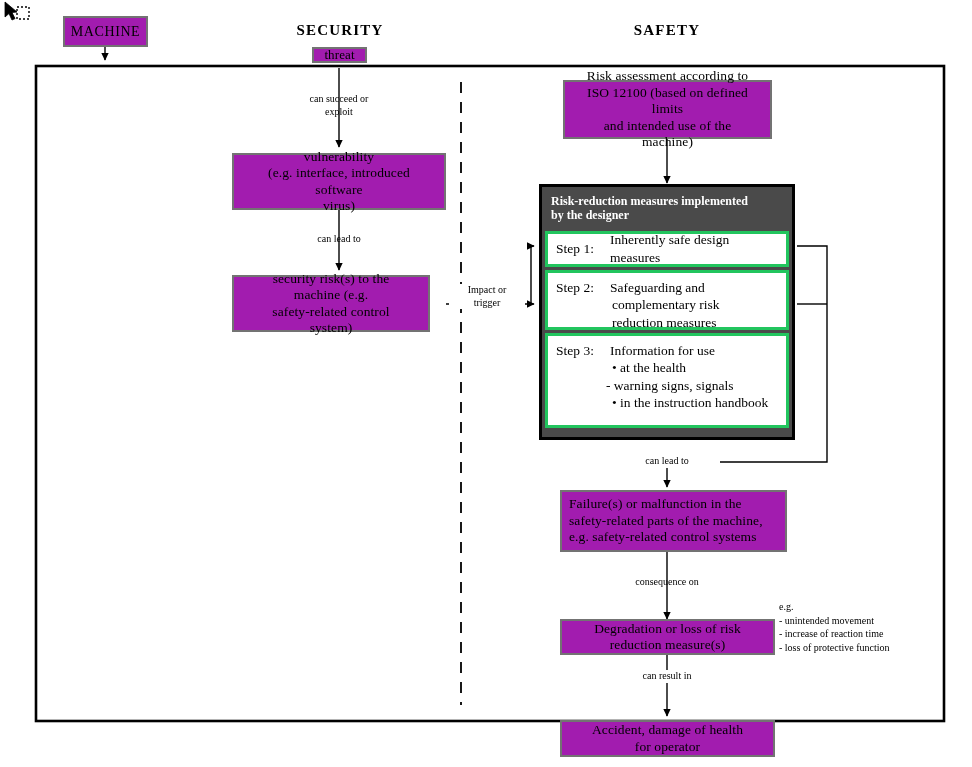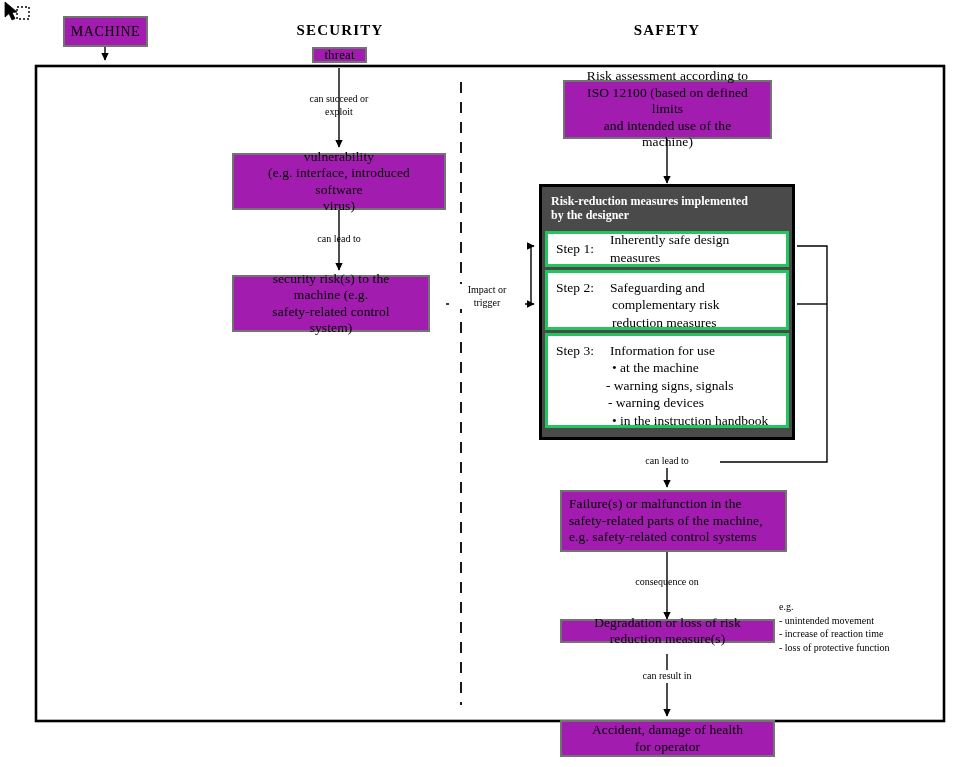--- a/index.html
+++ b/index.html
@@ -143,37 +143,36 @@
         <span class="step-label">Step 2:</span><span>Safeguarding and</span>
       </div>
       <div class="sub">complementary risk
 reduction measures</div>
     </div>
 
     <div class="steprow" style="height:95px;">
       <div>
         <span class="step-label">Step 3:</span><span>Information for use</span>
       </div>
-      <div class="bul">• at the machine</div>
+      <div class="bul">• at the health</div>
       <div class="bul" style="padding-left:50px;">- warning signs, signals</div>
-      <div class="bul" style="padding-left:52px;">- warning devices</div>
       <div class="bul">• in the instruction handbook</div>
     </div>
   </div>
 
   <div class="lbl" style="left:614px;top:455px;width:106px;background:#fff;">can lead to</div>
 
   <div class="box" style="left:560px;top:490px;width:227px;height:62px;white-space:pre-line;
                           text-align:left;justify-content:flex-start;padding-left:7px;">Failure(s) or malfunction in the
 safety-related parts of the machine,
 e.g. safety-related control systems</div>
 
   <div class="lbl" style="left:604px;top:576px;width:126px;">consequence on</div>
 
-  <div class="box" style="left:560px;top:619px;width:215px;height:24px;white-space:pre-line;">Degradation or loss of risk
+  <div class="box" style="left:560px;top:619px;width:215px;height:36px;white-space:pre-line;">Degradation or loss of risk
 reduction measure(s)</div>
 
   <div class="lbl left" style="left:779px;top:600px;width:180px;line-height:1.35;">e.g.
 - unintended movement
 - increase of reaction time
 - loss of protective function</div>
 
   <div class="lbl" style="left:614px;top:670px;width:106px;background:#fff;">can result in</div>
 
   <div class="box" style="left:560px;top:720px;width:215px;height:37px;white-space:pre-line;">Accident, damage of health

